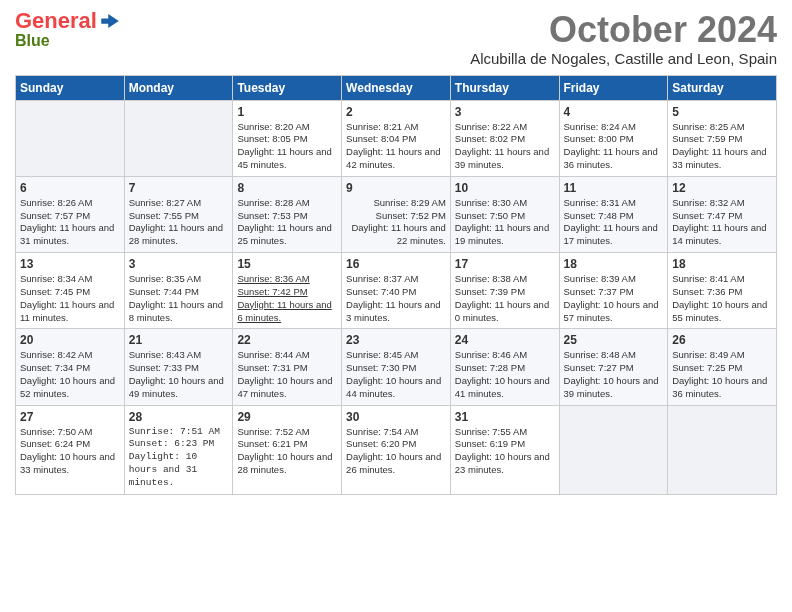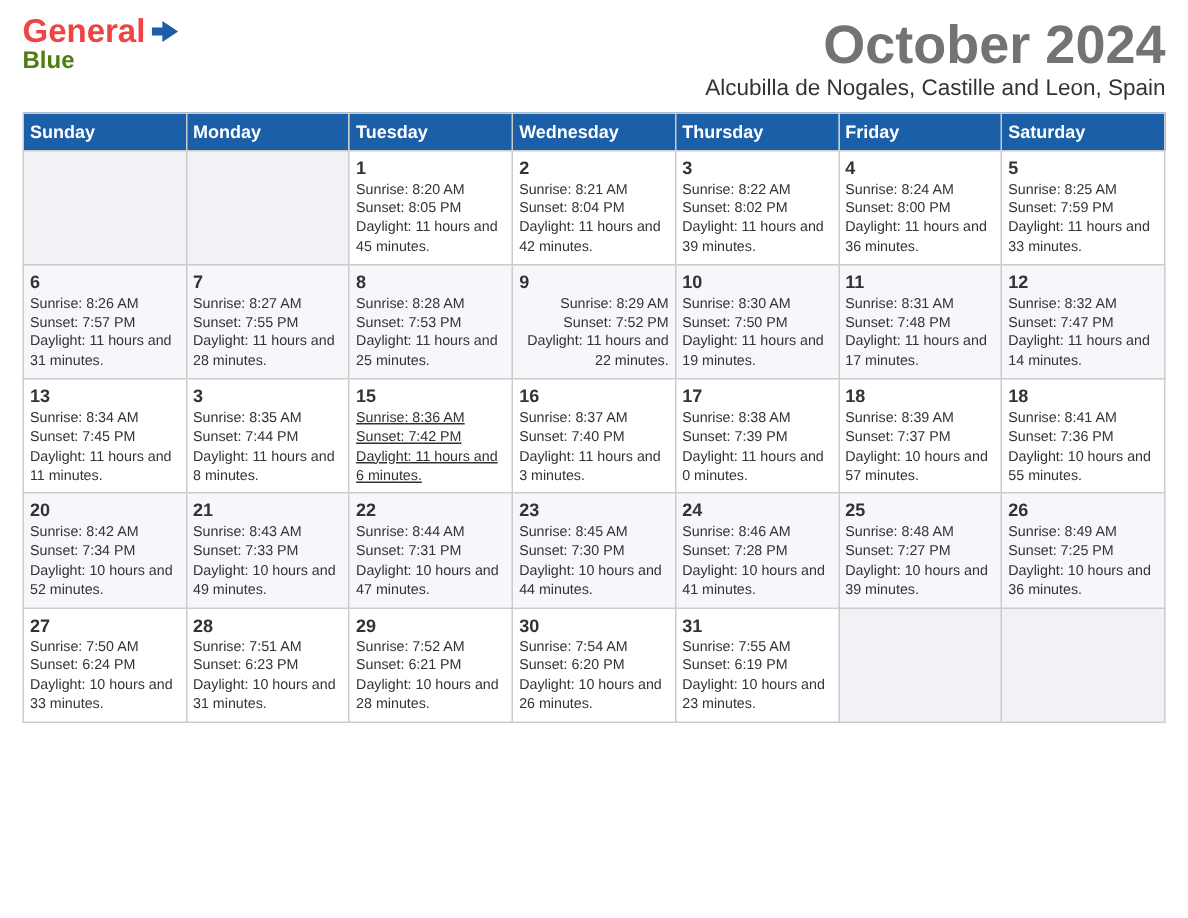--- a/index.html
+++ b/index.html
@@ -296,21 +296,21 @@
       </tr>
       <tr>
         <td>
           <span class="day-num">27</span>
           <div class="day-info" style="white-space: pre-line;">Sunrise: 7:50 AM
 Sunset: 6:24 PM
 Daylight: 10 hours and 33 minutes.</div>
         </td>
         <td>
           <span class="day-num">28</span>
-          <div class="day-info" style="white-space: pre-line;">Sunrise: 7:51 AM
+          <div class="day-info" style="white-space: pre-line; font-family: Liberation Mono, monospace;">Sunrise: 7:51 AM
 Sunset: 6:23 PM
 Daylight: 10 hours and 31 minutes.</div>
         </td>
         <td>
           <span class="day-num">29</span>
           <div class="day-info" style="white-space: pre-line;">Sunrise: 7:52 AM
 Sunset: 6:21 PM
 Daylight: 10 hours and 28 minutes.</div>
         </td>
         <td>

